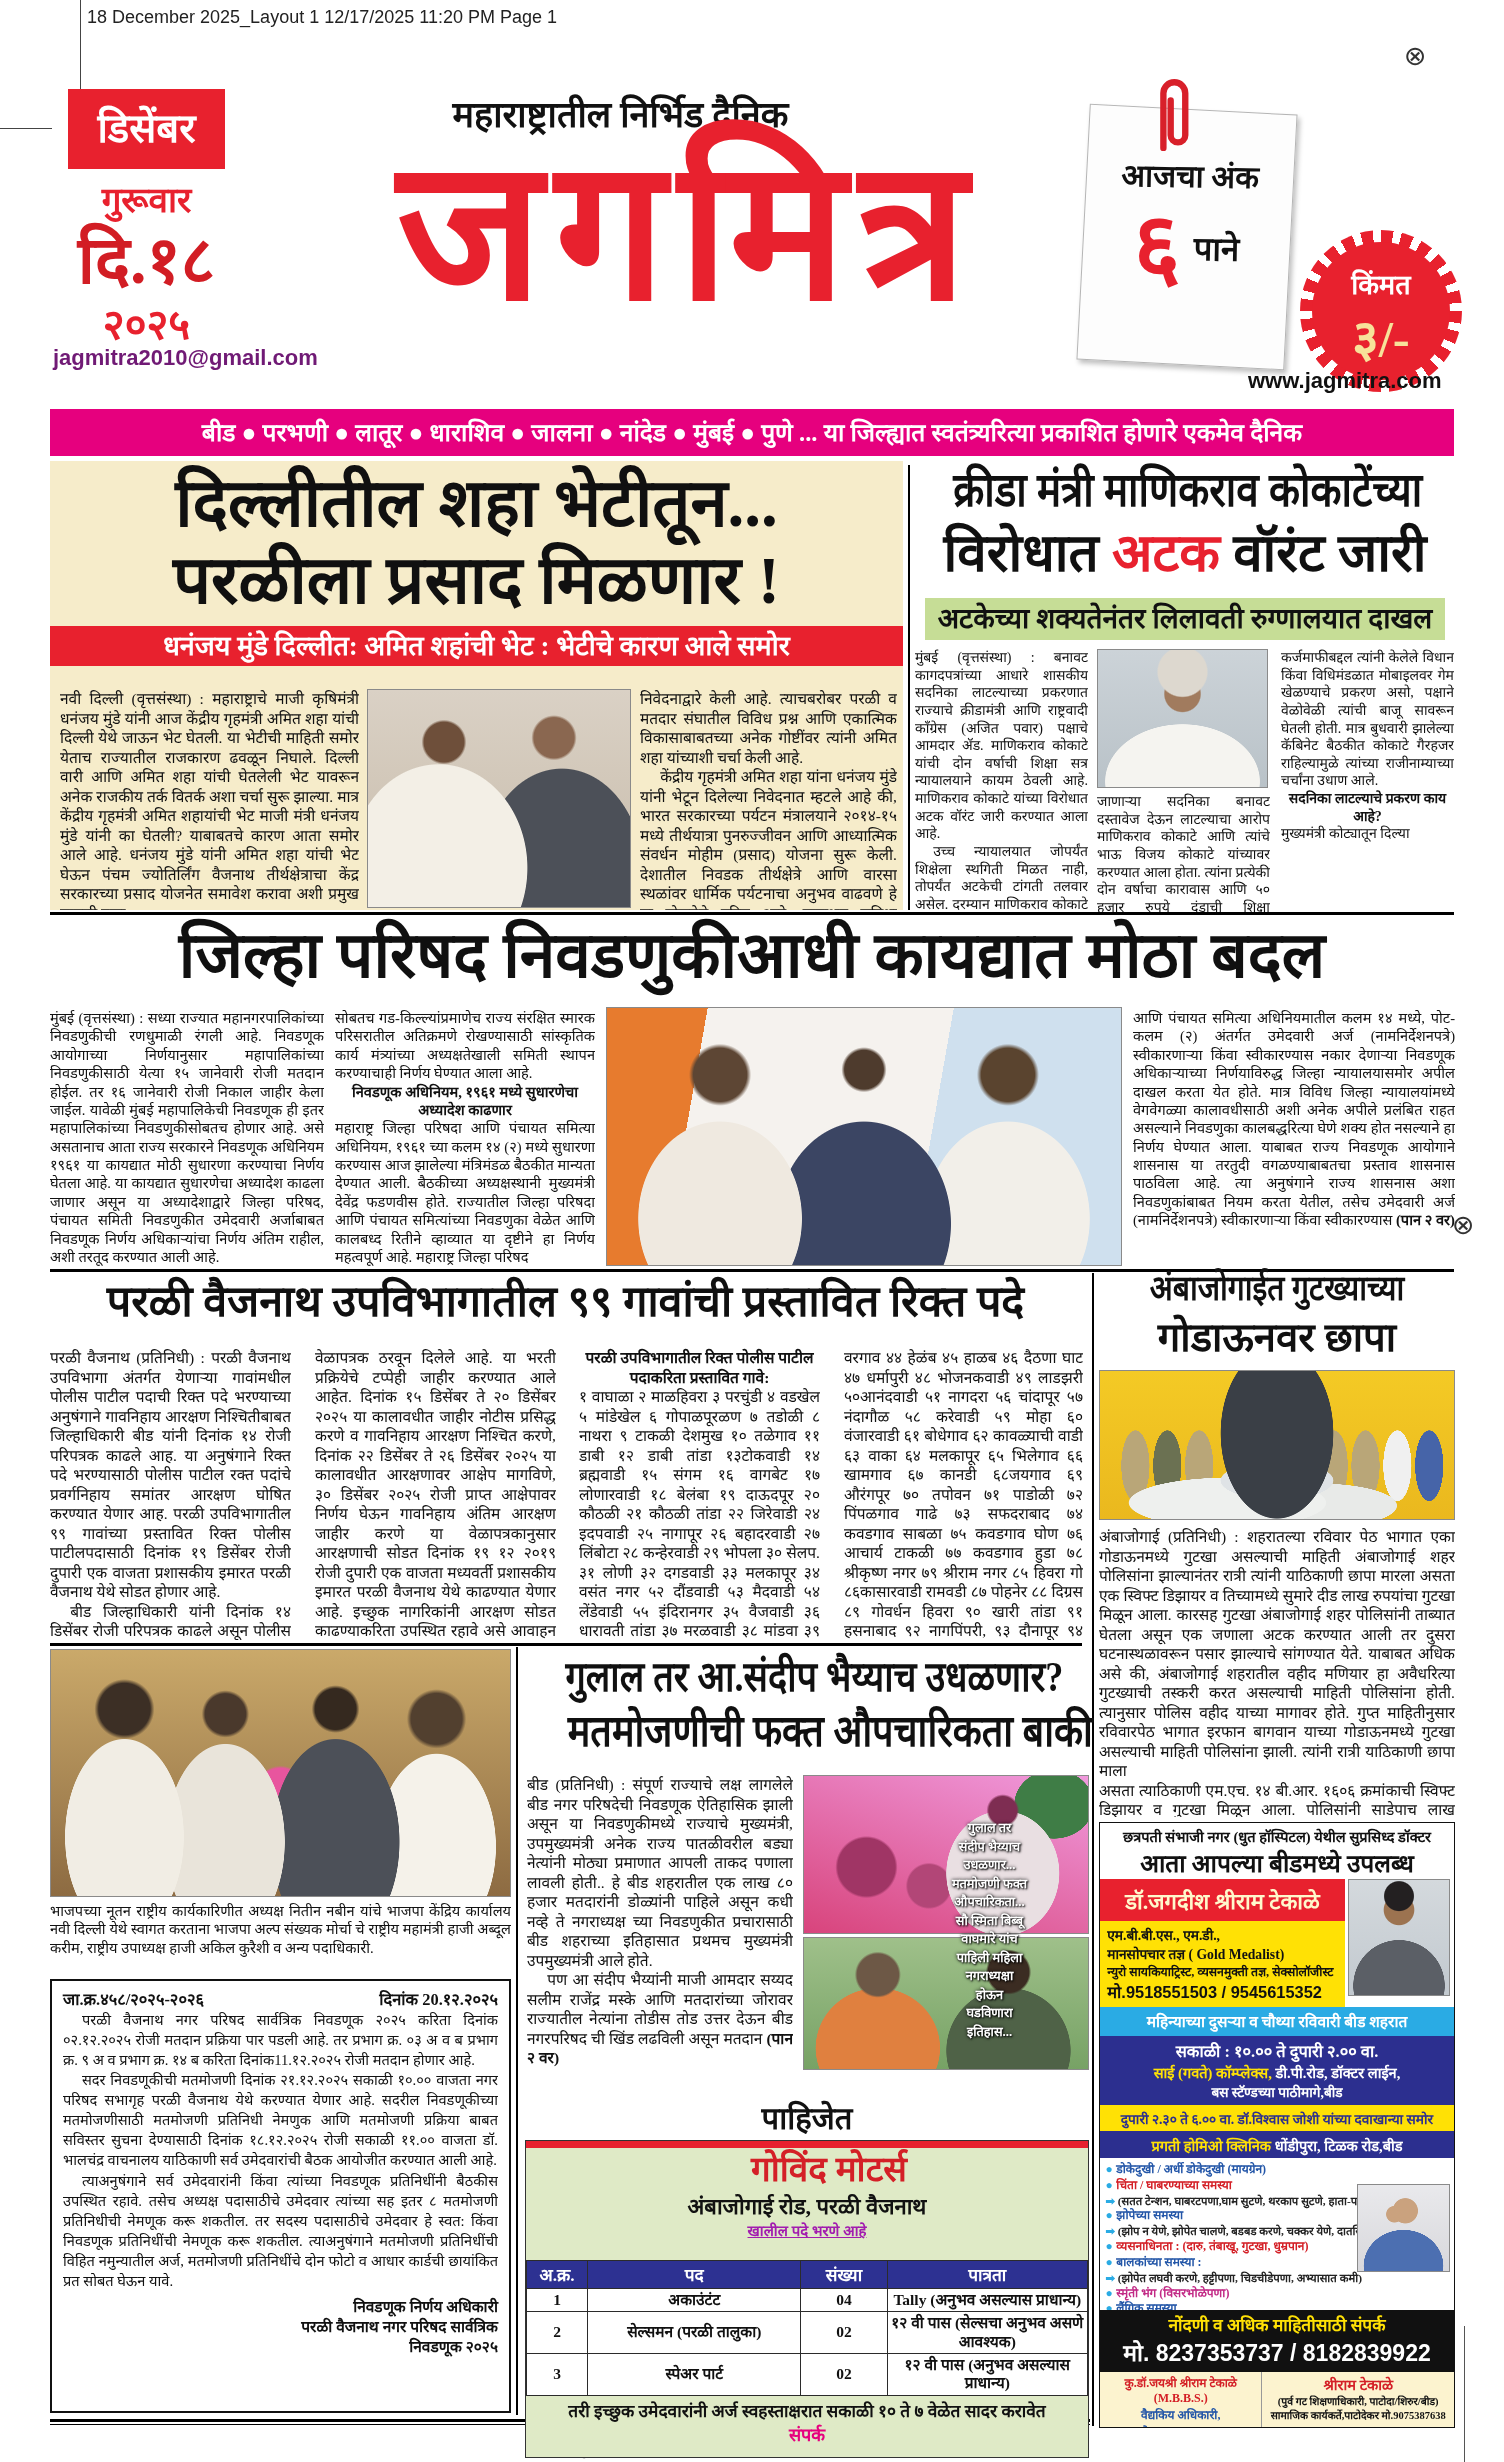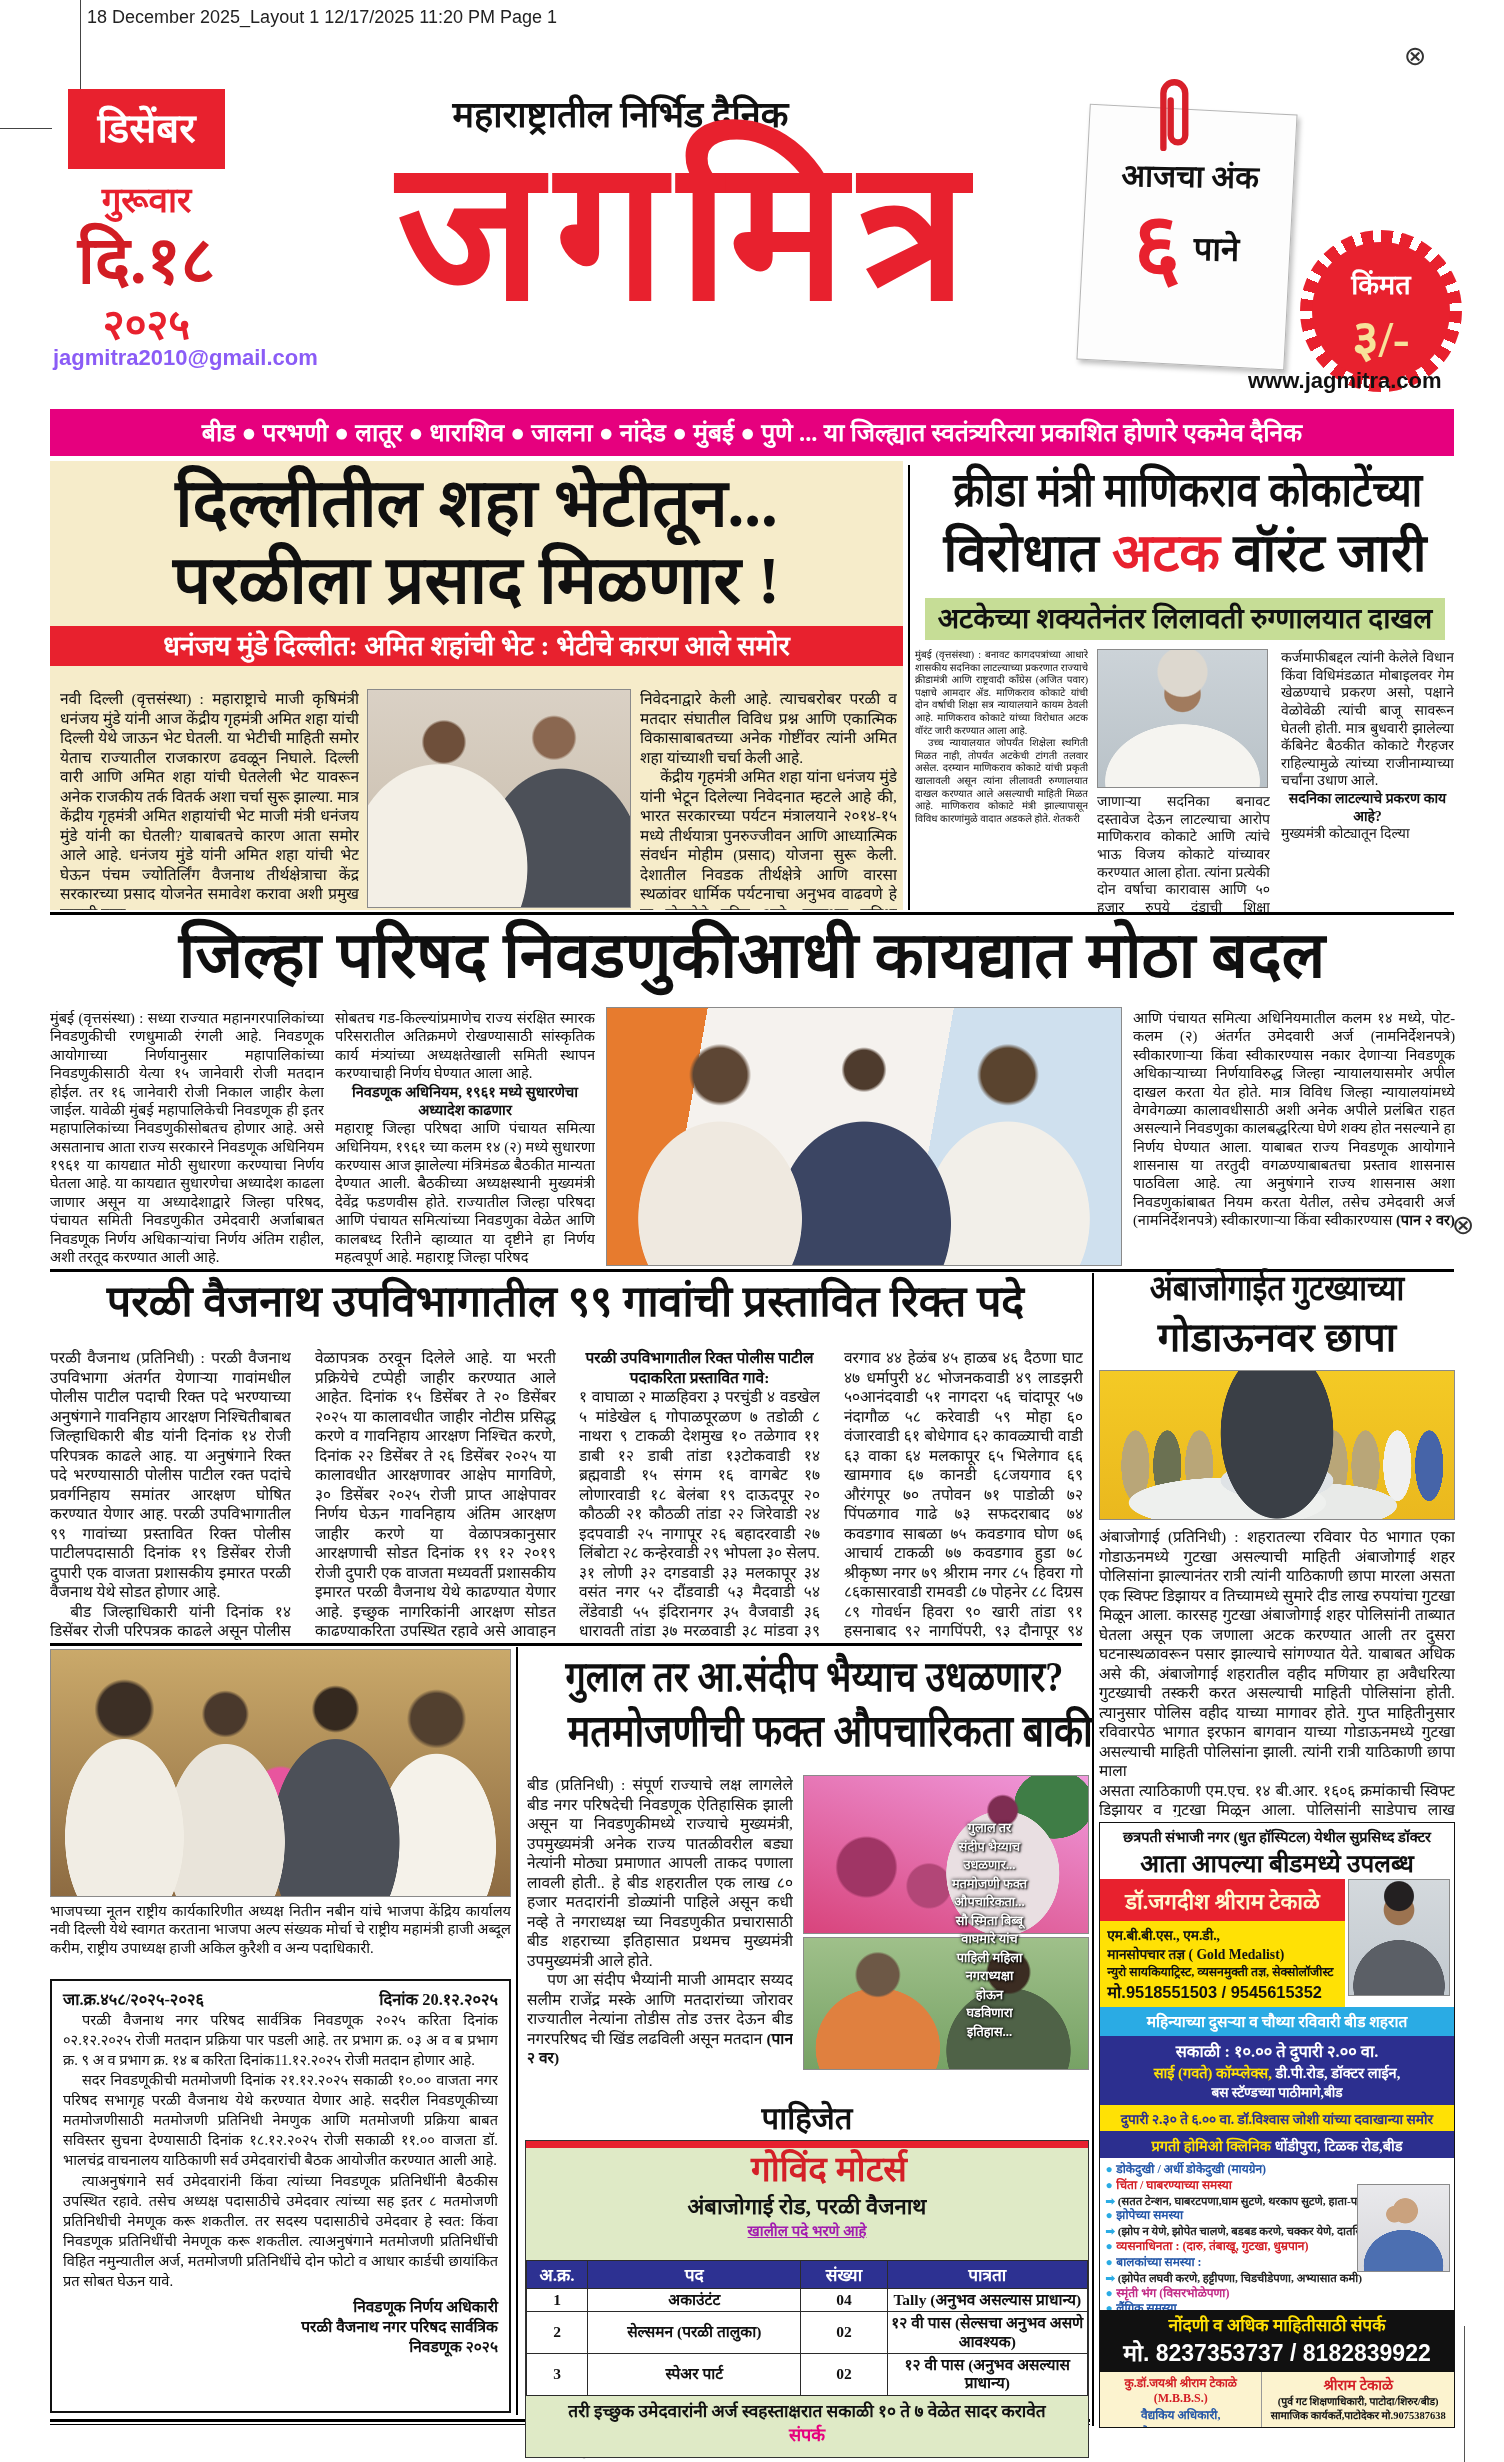--- a/index.html
+++ b/index.html
@@ -43,21 +43,21 @@
   <div class="a" style="left:0;top:128px;width:52px;height:0.9px;background:#444;"></div>
   <div class="a regmark" style="left:1404px;top:40px;font-size:27px;">⊗</div>
   <div class="a regmark" style="left:1452px;top:1209px;font-size:27px;">⊗</div>
   <div class="a regmark" style="left:573px;top:2433px;font-size:27px;">⊗</div>
   <div class="a" style="left:1464px;top:2326px;width:0.9px;height:137px;background:#555;"></div>
 
   <div class="a strip" style="left:68px;top:89px;width:157px;height:80px;background:#e8212e;font-size:40px;line-height:80px;font-weight:900;">डिसेंबर</div>
   <div class="a ctr" style="left:68px;top:175px;width:157px;font-size:35px;font-weight:900;color:#e8212e;">गुरूवार</div>
   <div class="a ctr" style="left:59px;top:212px;width:175px;font-size:66px;font-weight:900;color:#d21d24;">दि.१८</div>
   <div class="a ctr" style="left:68px;top:294px;width:157px;font-size:42px;font-weight:900;color:#e8212e;">२०२५</div>
-  <div class="a" style="left:53px;top:345px;font:bold 22px 'Liberation Sans',sans-serif;color:#8b5cf6;">jagmitra2010@gmail.com</div>
+  <div class="a" style="left:53px;top:345px;font:bold 22px 'Liberation Sans',sans-serif;color:#701a75;">jagmitra2010@gmail.com</div>
 
   <div class="a ctr" style="left:365px;top:89px;width:511px;font-size:36px;font-weight:900;">महाराष्ट्रातील निर्भिड दैनिक</div>
   <div class="a ctr" style="left:301px;top:100px;width:775px;height:274px;font-size:196px;line-height:264px;font-weight:900;color:#e8212e;letter-spacing:12.8px;">जगमित्र</div>
 
   <div class="a note" style="left:1083px;top:109px;width:206px;height:254px;">
     <div class="ctr" style="margin-top:44px;font-size:31px;font-weight:900;transform:rotate(-2deg);">आजचा अंक</div>
     <div style="display:flex;justify-content:center;align-items:center;gap:12.8px;margin-top:5.5px;transform:rotate(-2deg);">
       <span style="font-size:91px;font-weight:900;color:#e8212e;line-height:1;">६</span>
       <span style="font-size:33px;font-weight:900;">पाने</span>
     </div>
@@ -99,21 +99,21 @@
 
   <div class="a rule" style="left:908px;top:465px;width:1.8px;height:445px;"></div>
 
   <div class="a ctr" style="left:915px;top:463px;width:540px;">
     <span class="hl cond" style="display:inline-block;font-size:47px;">क्रीडा मंत्री माणिकराव कोकाटेंच्या</span>
   </div>
   <div class="a ctr" style="left:915px;top:523px;width:540px;">
     <span class="hl" style="font-size:53px;">विरोधात </span><span class="hl" style="font-size:53px;color:#e8212e;">अटक</span><span class="hl" style="font-size:53px;"> वॉरंट जारी</span>
   </div>
   <div class="a" style="left:925px;top:598px;width:520px;height:42px;background:#c6dd96;text-align:center;font-size:28px;font-weight:900;line-height:42px;">अटकेच्या शक्यतेनंतर लिलावती रुग्णालयात दाखल</div>
-  <div class="a bt" style="left:915px;top:649px;width:173px;height:263px;font-size:10px;">
+  <div class="a bt" style="left:915px;top:649px;width:173px;height:263px;font-size:14px;">
     <p class="ni">मुंबई (वृत्तसंस्था) : बनावट कागदपत्रांच्या आधारे शासकीय सदनिका लाटल्याच्या प्रकरणात राज्याचे क्रीडामंत्री आणि राष्ट्रवादी काँग्रेस (अजित पवार) पक्षाचे आमदार ॲड. माणिकराव कोकाटे यांची दोन वर्षाची शिक्षा सत्र न्यायालयाने कायम ठेवली आहे. माणिकराव कोकाटे यांच्या विरोधात अटक वॉरंट जारी करण्यात आला आहे.</p>
     <p>उच्च न्यायालयात जोपर्यंत शिक्षेला स्थगिती मिळत नाही, तोपर्यंत अटकेची टांगती तलवार असेल. दरम्यान माणिकराव कोकाटे यांची प्रकृती खालावली असून त्यांना लीलावती रुग्णालयात दाखल करण्यात आले असल्याची माहिती मिळत आहे. माणिकराव कोकाटे मंत्री झाल्यापासून विविध कारणांमुळे वादात अडकले होते. शेतकरी</p>
   </div>
   <div class="a photo" style="left:1097px;top:649px;width:171px;height:139px;background:
       radial-gradient(circle at 50% 16%, #ddd8cf 0 17%, transparent 18%),
       radial-gradient(circle at 50% 32%, #a17b5e 0 14%, transparent 15%),
       radial-gradient(ellipse 46% 42% at 50% 96%, #f5f4f0 0 99%, transparent 100%),
       linear-gradient(#ccd3d8,#b9c2c8);"></div>
   <div class="a bt" style="left:1097px;top:793px;width:173px;height:119px;font-size:14px;">
     <p class="ni">जाणाऱ्या सदनिका बनावट दस्तावेज देऊन लाटल्याचा आरोप माणिकराव कोकाटे आणि त्यांचे भाऊ विजय कोकाटे यांच्यावर करण्यात आला होता. त्यांना प्रत्येकी दोन वर्षाचा कारावास आणि ५० हजार रुपये दंडाची शिक्षा झाल्यामुळे राजकीय वर्तुळात खळबळ उडाली होती.</p>

